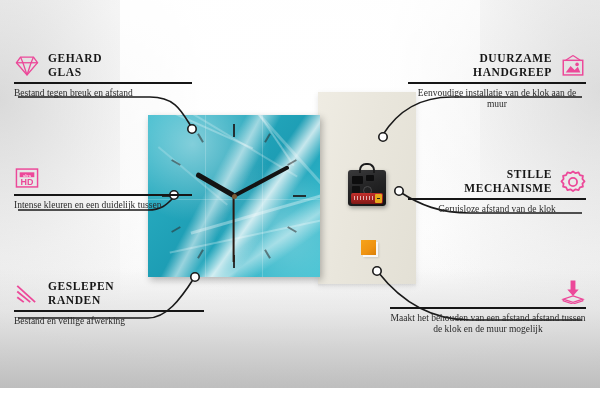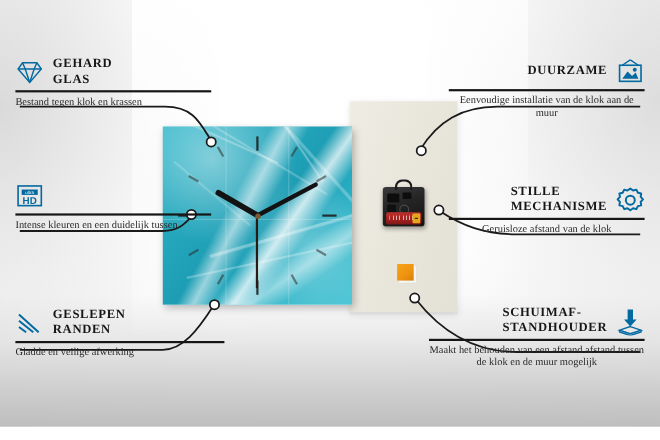--- a/index.html
+++ b/index.html
@@ -122,25 +122,25 @@
   .hand-cap{ position:absolute; left:50%; top:50%; width:5px; height:5px; margin:-2.5px 0 0 -2.5px; background:#7a5a34; border-radius:50%;}
 
   
   .feat{ position:absolute; width:178px; }
   .feat .head{ display:flex; align-items:center; gap:8px; }
   .feat.right .head{ flex-direction:row-reverse; }
   .feat .title{
     font-weight:bold; font-size:11.5px; line-height:13.5px;
     letter-spacing:.6px; color:#161616; text-transform:uppercase;
   }
-  .feat.right .title{ }
+  .feat.right .title{ text-align:right; }
   .feat .rule{ height:1.6px; background:#161616; margin:3px 0 4px; }
   .feat .desc{ font-size:9.5px; line-height:11.5px; color:#2a2a2a; }
   .feat.right .desc{ text-align:center; }
-  .icon{ width:26px; height:26px; flex:0 0 26px; color:#0369a1; }
+  .icon{ width:26px; height:26px; flex:0 0 26px; color:#ec4899; }
   .icon svg{ width:100%; height:100%; display:block; }
 
   .f-gehard{ left:14px; top:52px; }
   .f-print { left:14px; top:165px; }
   .f-randen{ left:14px; top:280px; width:190px; }
   .f-hand  { right:14px; top:52px; }
   .f-stille{ right:14px; top:168px; }
   .f-schuim{ right:14px; top:278px; width:196px; }
 
   .lines{ position:absolute; inset:0; pointer-events:none; }
@@ -261,21 +261,21 @@
               <path d="M24 5 L21 12 L16 27"></path>
         </g>
           </svg>
       </span>
       <div class="title">
         <div>GEHARD</div>
         <div>GLAS</div>
       </div>
     </div>
     <div class="rule"></div>
-    <div class="desc">Bestand tegen klok en krassen</div>
+    <div class="desc">Bestand tegen breuk en afstand</div>
   </div>
 
   <div class="feat left f-print">
     <div class="head">
       <span class="icon">
         <svg viewBox="0 0 32 32">
           <rect x="3" y="5" width="26" height="22" fill="none" stroke="currentColor" stroke-width="1.8"></rect>
           <rect x="7" y="9" width="18" height="6" fill="currentColor"></rect>
           <text x="16" y="14.2" text-anchor="middle" font-size="5" fill="#fff" font-family="Liberation Sans, sans-serif">ultra</text>
           <text x="16" y="25" text-anchor="middle" font-size="11" font-weight="bold" fill="currentColor" font-family="Liberation Sans, sans-serif">HD</text>
@@ -296,36 +296,37 @@
               <path d="M4 20 L12 26"></path>
         </g>
           </svg>
       </span>
       <div class="title">
         <div>GESLEPEN</div>
         <div>RANDEN</div>
       </div>
     </div>
     <div class="rule"></div>
-    <div class="desc">Gladde en veilige afwerking</div>
+    <div class="desc">Bestand en veilige afwerking</div>
   </div>
 
   <div class="feat right f-hand">
     <div class="head">
       <span class="icon">
         <svg viewBox="0 0 32 32">
           <rect x="4" y="9" width="24" height="18" fill="none" stroke="currentColor" stroke-width="1.8"></rect>
           <path d="M7 24 L13 16 L18 21 L22 17 L25 24 Z" fill="currentColor"></path>
           <circle cx="21" cy="14" r="2.2" fill="currentColor"></circle>
           <path d="M16 3 L7 9" stroke="currentColor" stroke-width="1.5" fill="none"></path>
           <path d="M16 3 L25 9" stroke="currentColor" stroke-width="1.5" fill="none"></path>
         </svg>
       </span>
       <div class="title">
         <div>DUURZAME</div>
+        <div>HANDGREEP</div>
       </div>
     </div>
     <div class="rule"></div>
     <div class="desc">Eenvoudige installatie van de klok aan de muur</div>
   </div>
 
   <div class="feat right f-stille">
     <div class="head">
       <span class="icon">
         <svg viewBox="0 0 32 32">
@@ -346,22 +347,18 @@
 
   <div class="feat right f-schuim">
     <div class="head">
       <span class="icon">
         <svg viewBox="0 0 32 32">
           <path d="M13 3 h6 v11 h4 l-7 8 -7 -8 h4 Z" fill="currentColor"></path>
           <path d="M16 22 L28 26 L16 30 L4 26 Z" fill="none" stroke="currentColor" stroke-width="1.6"></path>
           <path d="M4 26 v2 l12 4 12 -4 v-2" fill="none" stroke="currentColor" stroke-width="1.6"></path>
         </svg>
       </span>
-      <div class="title">
-        <div>SCHUIMAF-</div>
-        <div>STANDHOUDER</div>
-      </div>
     </div>
     <div class="rule"></div>
     <div class="desc">Maakt het behouden van een afstand afstand tussen de klok en de muur mogelijk</div>
   </div>
 
 </div>
 
 </body></html>

